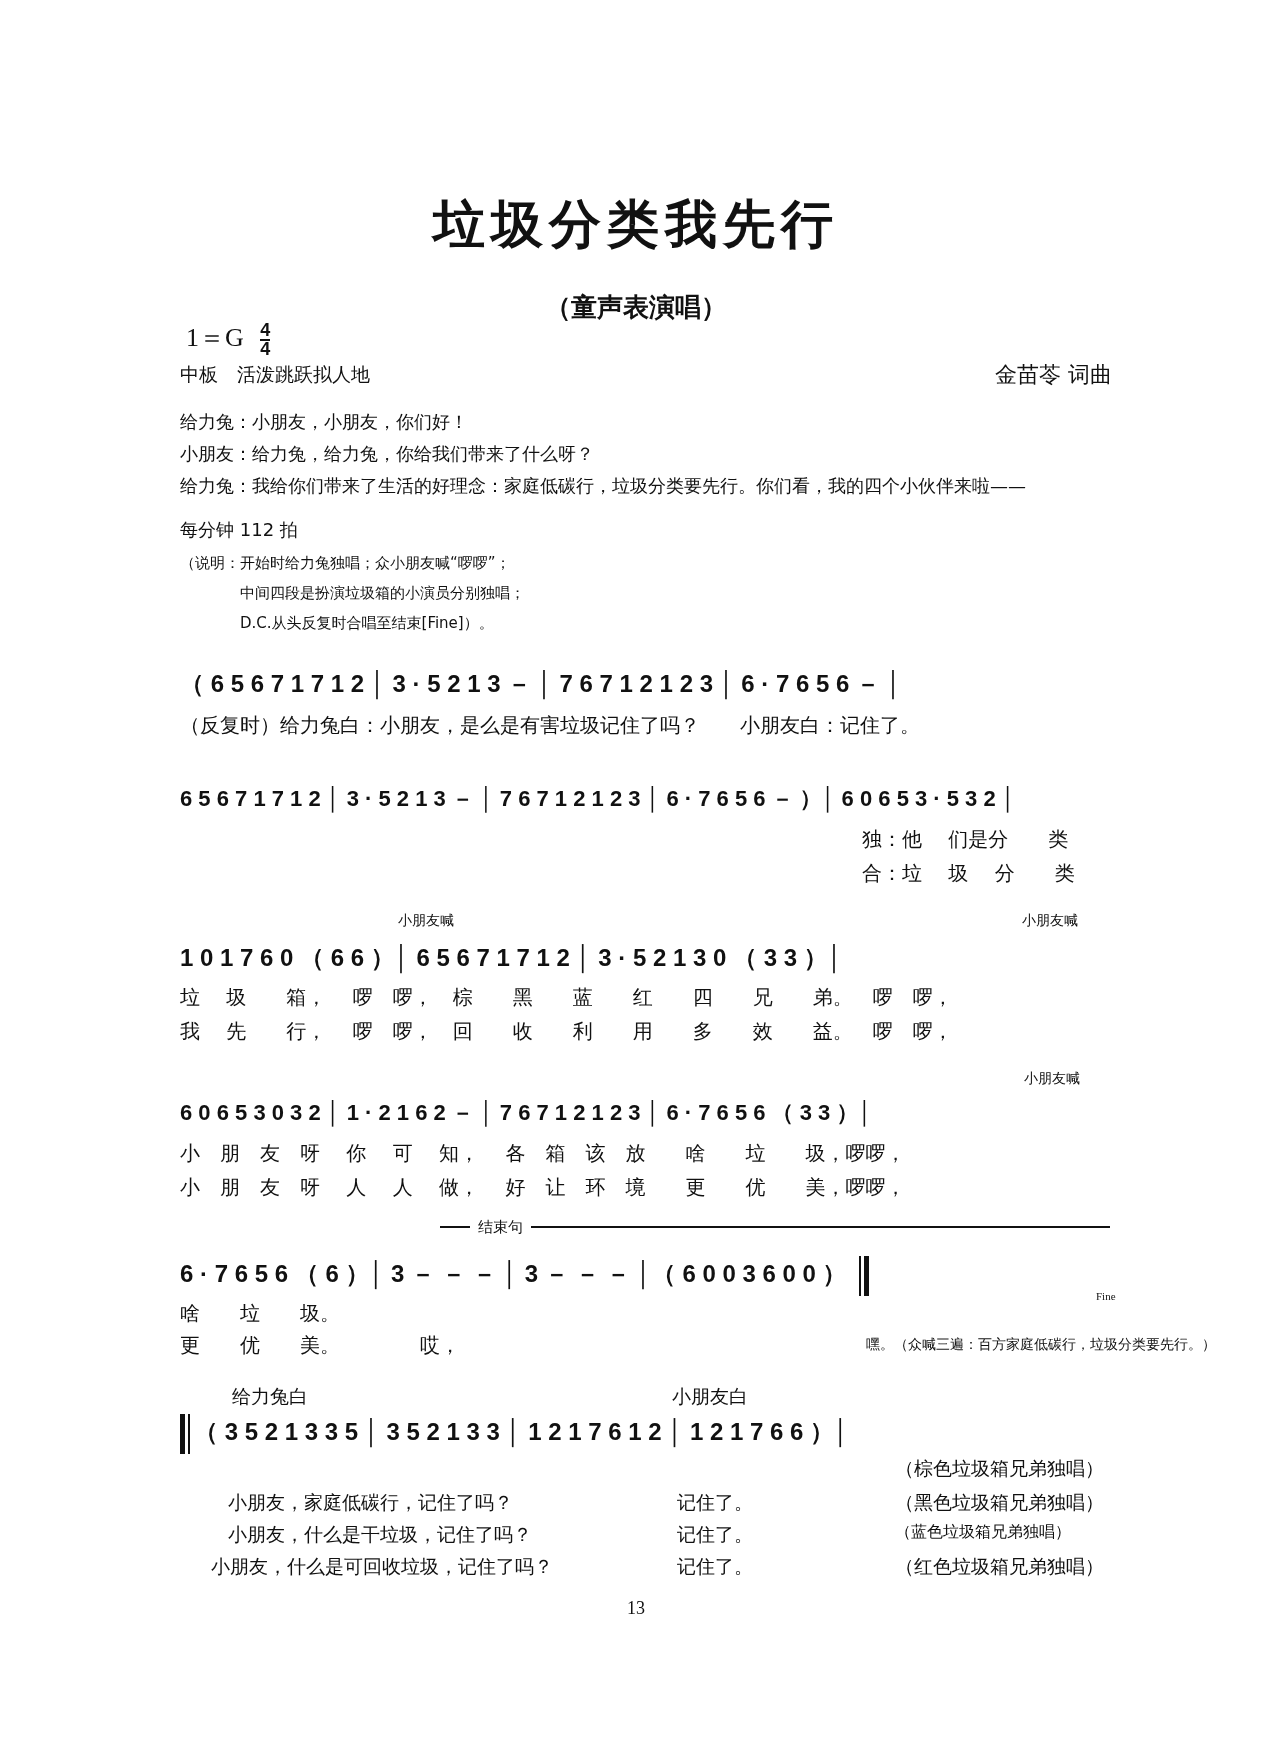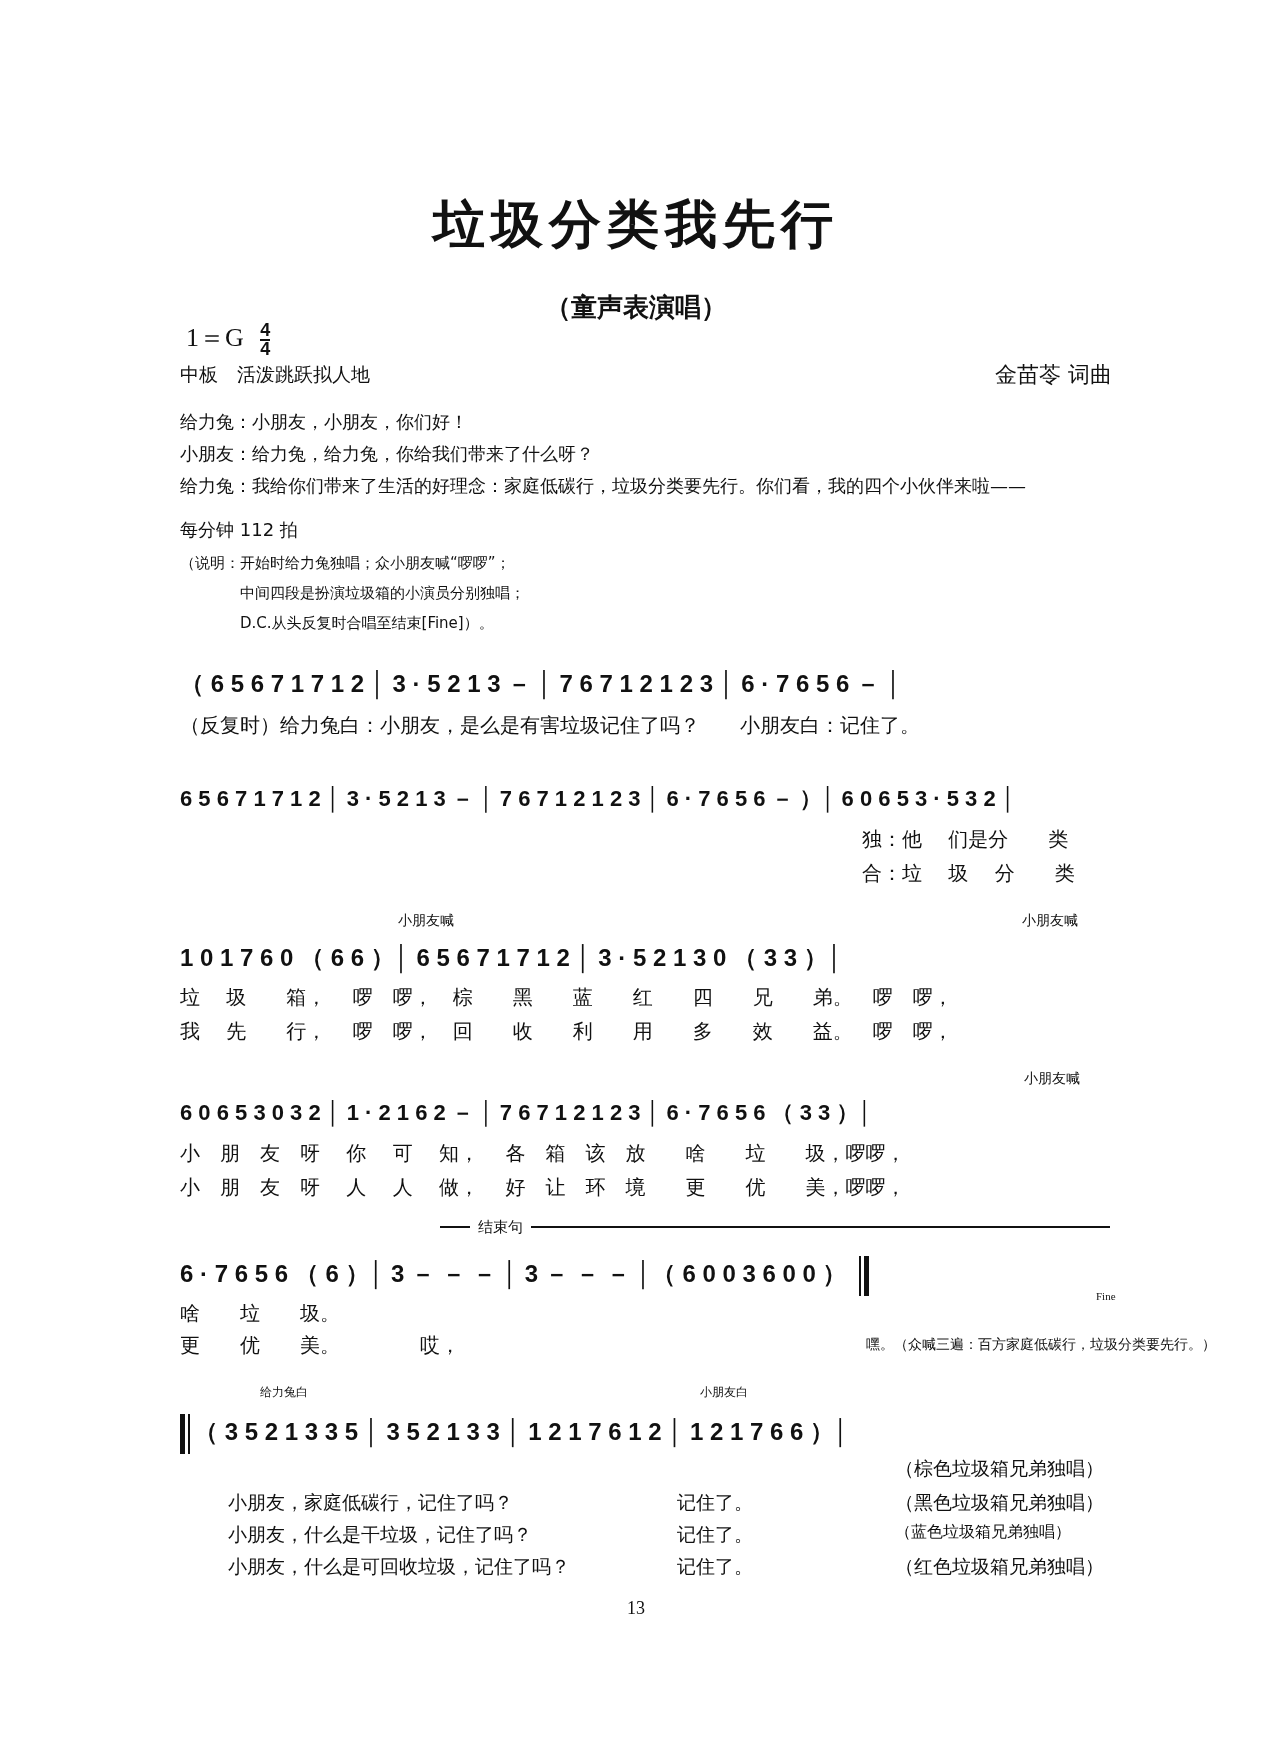--- a/index.html
+++ b/index.html
@@ -14,21 +14,21 @@
   .author { right:160px; top:360px; font-size:22px;margin-left:40px; }
   .dlg { left:180px; font-size:18px; }
   .bpm { left:180px; top:518px; font-size:18px; }
   .note-txt { left:180px; font-size:15px; }
   .note-indent { left:240px; font-size:15px; }
 
   .staff { left:180px; font-family:"Liberation Sans", sans-serif; font-size:24px; font-weight:bold; white-space:nowrap; }
   .staff span { display:inline-block; }
   .lyric { font-family:"DejaVu Serif", serif; font-size:20px; white-space:pre; }
   .small { font-size:14px; font-family:"DejaVu Sans", sans-serif; font-weight:normal;text-align:center; }
-  .speaker { font-size:12px;margin-left:28px; }
+  .speaker { font-size:19px; }
   .ending { left:440px; top:1226px; width:670px; height:14px; border-top:2px solid #111; }
   .ending-label { left:470px; top:1218px; background:#fff; padding:0 8px; font-size:15px; }
   .finalbar { display:inline-block; width:2px; height:40px; background:#111; vertical-align:middle; margin-left:6px; }
   .finalbar.thick { width:5px; margin-left:3px; }
   .fine { font-size:11px; font-family:"Liberation Serif", serif; font-weight:normal; }
   .repeat { display:inline-block; width:5px; height:40px; background:#111; vertical-align:middle; }
   .repeat2 { display:inline-block; width:2px; height:40px; background:#111; vertical-align:middle; margin-left:3px; margin-right:4px; }
   .pagenum { left:0; width:1272px; top:1598px; text-align:center; font-family:"Liberation Serif", serif; font-size:18px; }
 </style>
 </head>
@@ -92,17 +92,17 @@
 <div class="abs" style="left:895px;top:1456px;font-size:19px">（棕色垃圾箱兄弟独唱）</div>
 
 <div class="abs" style="left:228px;top:1490px;font-size:19px;font-family:'DejaVu Serif',serif">小朋友，家庭低碳行，记住了吗？</div>
 <div class="abs" style="left:677px;top:1490px;font-size:19px;font-family:'DejaVu Serif',serif">记住了。</div>
 <div class="abs" style="left:895px;top:1490px;font-size:19px">（黑色垃圾箱兄弟独唱）</div>
 
 <div class="abs" style="left:228px;top:1522px;font-size:19px;font-family:'DejaVu Serif',serif">小朋友，什么是干垃圾，记住了吗？</div>
 <div class="abs" style="left:677px;top:1522px;font-size:19px;font-family:'DejaVu Serif',serif">记住了。</div>
 <div class="abs" style="left:895px;top:1522px;font-size:16px">（蓝色垃圾箱兄弟独唱）</div>
 
-<div class="abs" style="left:228px;top:1554px;font-size:19px;font-family:'DejaVu Serif',serif">小朋友，什么是可回收垃圾，记住了吗？</div>
+<div class="abs" style="left:211px;top:1554px;font-size:19px;font-family:'DejaVu Serif',serif">小朋友，什么是可回收垃圾，记住了吗？</div>
 <div class="abs" style="left:677px;top:1554px;font-size:19px;font-family:'DejaVu Serif',serif">记住了。</div>
 <div class="abs" style="left:895px;top:1554px;font-size:19px">（红色垃圾箱兄弟独唱）</div>
 
 <div class="abs pagenum">13</div>
 
 </body></html>

